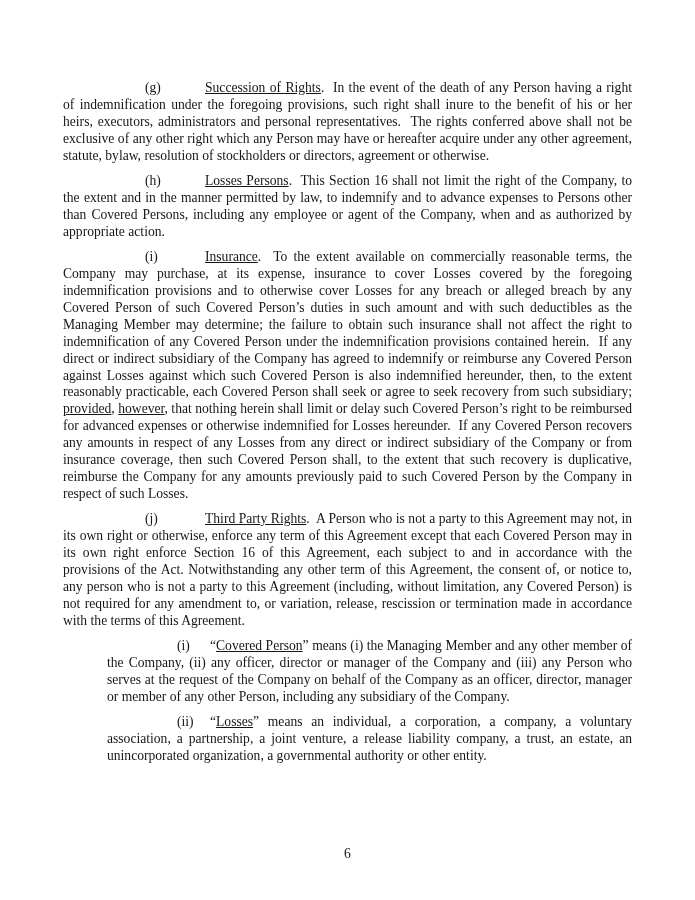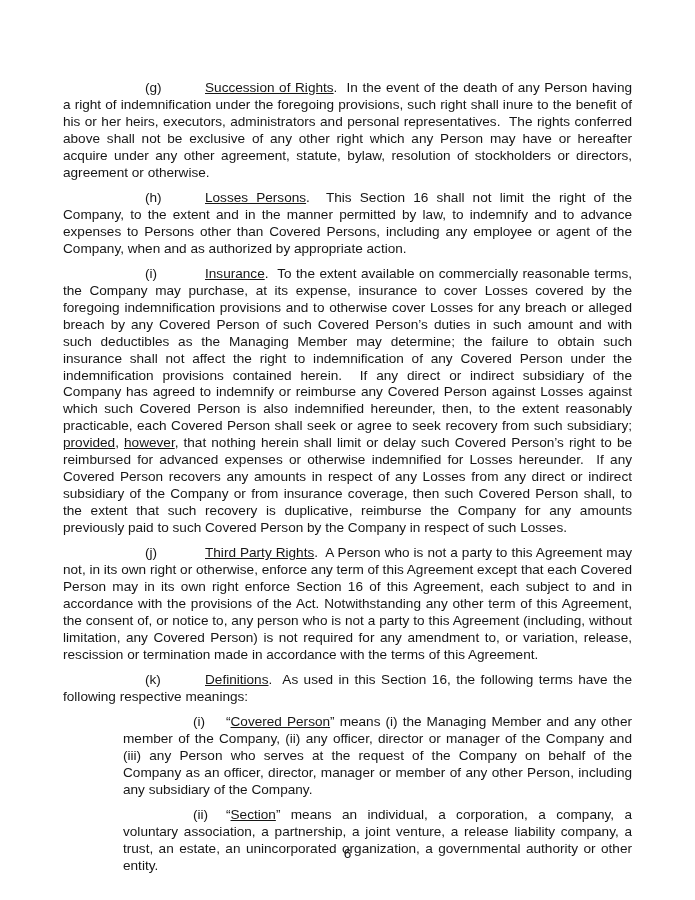--- a/index.html
+++ b/index.html
@@ -8,38 +8,38 @@
     background: #ffffff;
   }
   .page {
     position: relative;
     width: 695px;
     height: 900px;
     margin: 0;
     background: #ffffff;
     box-sizing: border-box;
     padding: 80px 63px 15px 63px;
-    font-family: Liberation Sans, sans-serif;
+    font-family: Liberation Serif, serif;
     font-size: 13.6px;
     line-height: 16.9px;
     color: #161616;
     overflow: hidden;
   }
   p.para {
     margin: 0 0 8.5px 0;
     text-align: justify;
   }
   .plabel {
     display: inline-block;
     margin-left: 82px;
     width: 60px;
     text-indent: 0;
   }
   p.sub {
-    margin-left: 60px;
+    margin-left: 44px;
   }
   p.sub .plabel {
     margin-left: 70px;
     width: 33px;
   }
   .u {
     text-decoration: underline;
   }
   .pagenum {
     position: absolute;
@@ -55,21 +55,20 @@
 <div class="page">
 
   <p class="para"><span class="plabel">(g)</span><span class="u">Succession of Rights</span><span>.&nbsp; In the event of the death of any Person having a right of indemnification under the foregoing provisions, such right shall inure to the benefit of his or her heirs, executors, administrators and personal representatives.&nbsp; The rights conferred above shall not be exclusive of any other right which any Person may have or hereafter acquire under any other agreement, statute, bylaw, resolution of stockholders or directors, agreement or otherwise.</span></p>
 
   <p class="para"><span class="plabel">(h)</span><span class="u">Losses Persons</span><span>.&nbsp; This Section 16 shall not limit the right of the Company, to the extent and in the manner permitted by law, to indemnify and to advance expenses to Persons other than Covered Persons, including any employee or agent of the Company, when and as authorized by appropriate action.</span></p>
 
   <p class="para"><span class="plabel">(i)</span><span class="u">Insurance</span><span>.&nbsp; To the extent available on commercially reasonable terms, the Company may purchase, at its expense, insurance to cover Losses covered by the foregoing indemnification provisions and to otherwise cover Losses for any breach or alleged breach by any Covered Person of such Covered Person’s duties in such amount and with such deductibles as the Managing Member may determine; the failure to obtain such insurance shall not affect the right to indemnification of any Covered Person under the indemnification provisions contained herein.&nbsp; If any direct or indirect subsidiary of the Company has agreed to indemnify or reimburse any Covered Person against Losses against which such Covered Person is also indemnified hereunder, then, to the extent reasonably practicable, each Covered Person shall seek or agree to seek recovery from such subsidiary; </span><span class="u">provided</span><span>, </span><span class="u">however</span><span>, that nothing herein shall limit or delay such Covered Person’s right to be reimbursed for advanced expenses or otherwise indemnified for Losses hereunder.&nbsp; If any Covered Person recovers any amounts in respect of any Losses from any direct or indirect subsidiary of the Company or from insurance coverage, then such Covered Person shall, to the extent that such recovery is duplicative, reimburse the Company for any amounts previously paid to such Covered Person by the Company in respect of such Losses.</span></p>
 
   <p class="para"><span class="plabel">(j)</span><span class="u">Third Party Rights</span><span>.&nbsp; A Person who is not a party to this Agreement may not, in its own right or otherwise, enforce any term of this Agreement except that each Covered Person may in its own right enforce Section 16 of this Agreement, each subject to and in accordance with the provisions of the Act. Notwithstanding any other term of this Agreement, the consent of, or notice to, any person who is not a party to this Agreement (including, without limitation, any Covered Person) is not required for any amendment to, or variation, release, rescission or termination made in accordance with the terms of this Agreement.</span></p>
 
-  <p class="para"><span class="plabel">(k)</span><span class="u">Definitions</span><span>.&nbsp; As used in this Section 16, the following terms have the following respective meanings:</span></p>
 
   <p class="para sub"><span class="plabel">(i)</span><span>“</span><span class="u">Covered Person</span><span>” means (i) the Managing Member and any other member of the Company, (ii) any officer, director or manager of the Company and (iii) any Person who serves at the request of the Company on behalf of the Company as an officer, director, manager or member of any other Person, including any subsidiary of the Company.</span></p>
 
-  <p class="para sub"><span class="plabel">(ii)</span><span>“</span><span class="u">Section</span><span>” means an individual, a corporation, a company, a voluntary association, a partnership, a joint venture, a release liability company, a trust, an estate, an unincorporated organization, a governmental authority or other entity.</span></p>
+  <p class="para sub"><span class="plabel">(ii)</span><span>“</span><span class="u">Losses</span><span>” means an individual, a corporation, a company, a voluntary association, a partnership, a joint venture, a release liability company, a trust, an estate, an unincorporated organization, a governmental authority or other entity.</span></p>
 
   <div class="pagenum">6</div>
 
 </div>
 
 </body></html>

